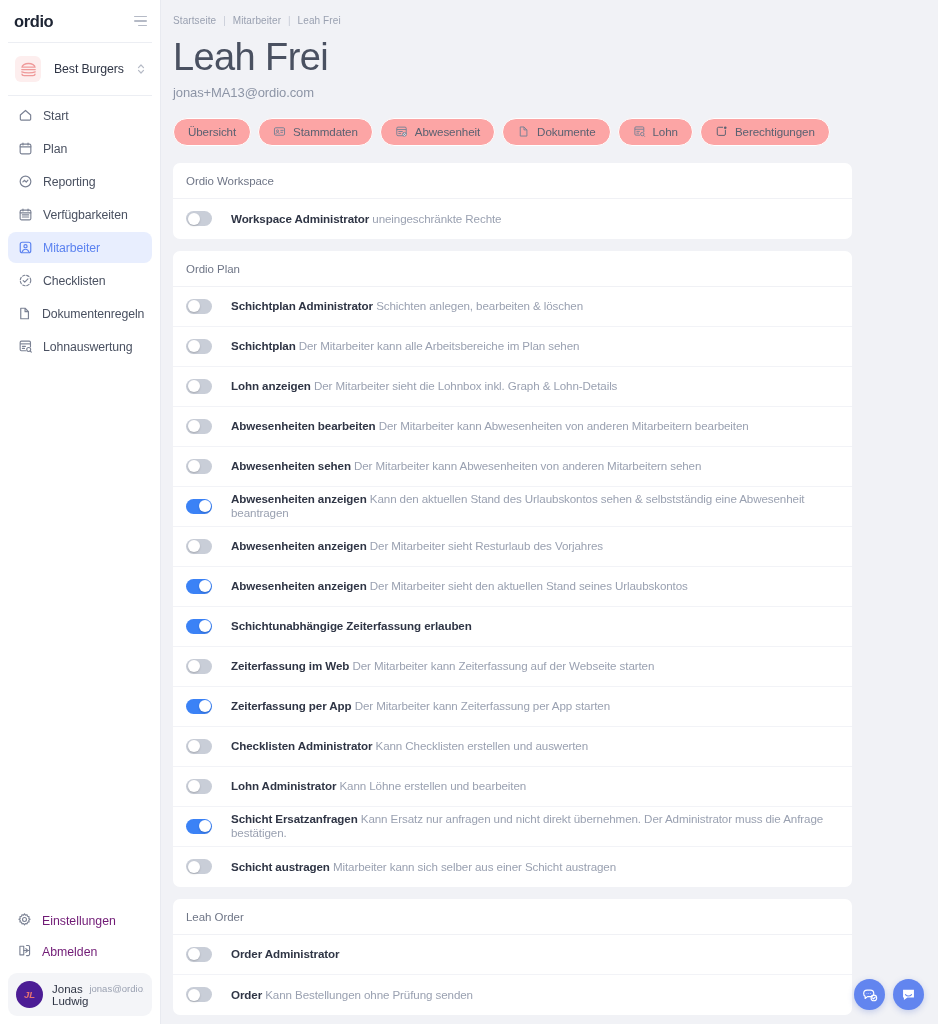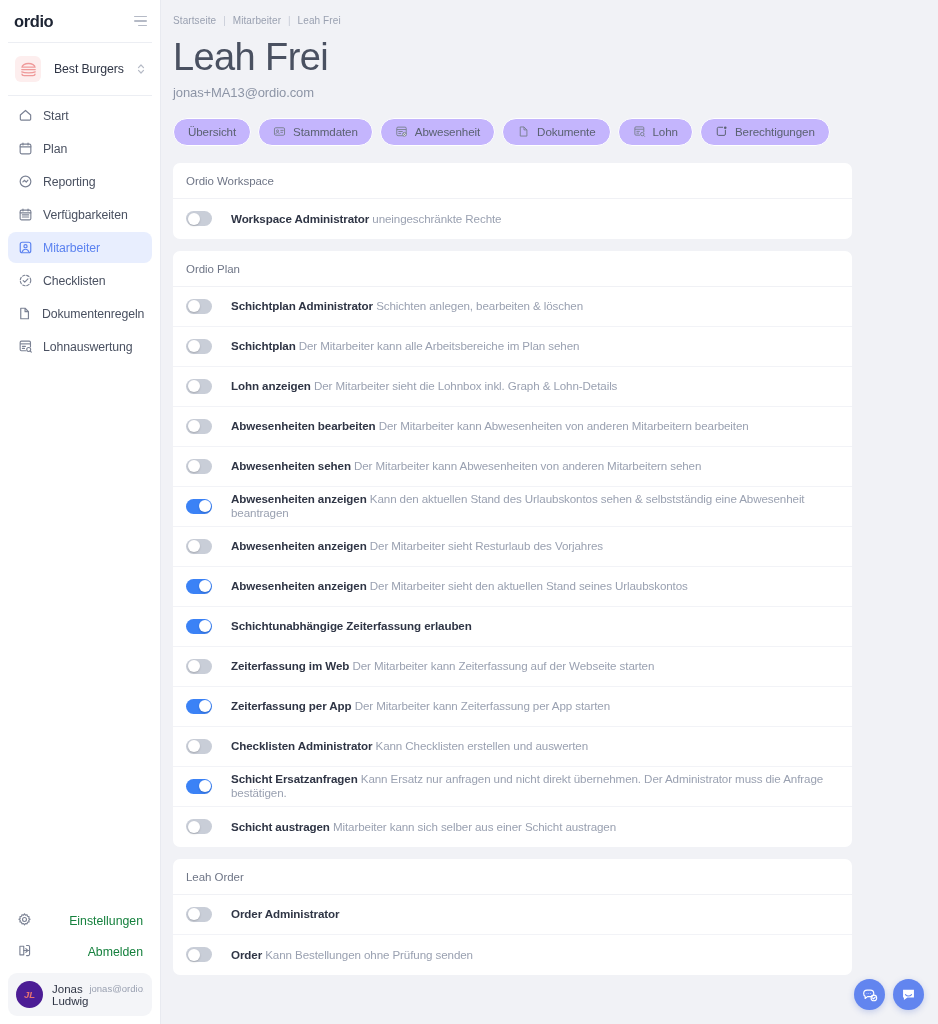--- a/index.html
+++ b/index.html
@@ -59,21 +59,21 @@
     letter-spacing: -0.1px;
   }
   .nav-item .ico { width: 16px; height: 16px; display: flex; align-items: center; justify-content: center; }
   .nav-item.active { background: #e8eefe; color: #5b82f0; }
   .nav-item.active .ico svg { stroke: #5b82f0; }
 
   .sb-bottom { position: absolute; left: 0; right: 0; bottom: 8px; padding: 0 8px; }
   .bottom-item {
     display: flex; align-items: center; gap: 10px;
     height: 31px; padding: 0 9px; border-radius: 8px;
-    font-size: 12.3px; color: #15803d; cursor: pointer; justify-content: space-between;
+    font-size: 12.3px; color: #701a75; cursor: pointer;
   }
   .user-card {
     display: flex; align-items: center; gap: 9px;
     margin-top: 6px; padding: 8px 8px; border-radius: 9px;
     background: #f4f5f8; cursor: pointer;
   }
   .avatar {
     width: 27px; height: 27px; min-width: 27px; border-radius: 50%;
     background: #4c1d95; color: #e8736f;
     display: flex; align-items: center; justify-content: center;
@@ -97,21 +97,21 @@
     font-size: 38px; font-weight: 300; color: #4a5161;
     padding: 12px 0 0 12px; letter-spacing: -0.6px; line-height: 1.05;
   }
   .page-sub {
     font-size: 13px; color: #8d95a6; padding: 7px 0 0 12px; letter-spacing: -0.1px;
   }
 
   .tabs { display: flex; gap: 7px; padding: 18px 0 0 12px; flex-wrap: nowrap; }
   .tab {
     display: flex; align-items: center; gap: 7px;
-    background: #c4b5fd; border-radius: 18px;
+    background: #fca5a5; border-radius: 18px;
     height: 28px; padding: 0 14px;
     font-size: 11.6px; color: #5a6171; cursor: pointer;
     white-space: nowrap; border: 1px solid #fff;
     letter-spacing: -0.1px;
   }
   .tab .tico { display: flex; align-items: center; }
 
   .cards { padding: 17px 86px 0 12px; display: flex; flex-direction: column; gap: 12px; }
   .card { background: #fff; border-radius: 7px; overflow: hidden; }
   .card-head {
@@ -508,20 +508,29 @@
           <div class="row">
             <div class="toggle">
                 <span class="knob"></span>
               </div>
             <div class="row-text">
               <b>Checklisten Administrator</b>
               <i>Kann Checklisten erstellen und auswerten</i>
             </div>
           </div>
 
+          <div class="row">
+            <div class="toggle">
+                <span class="knob"></span>
+              </div>
+            <div class="row-text">
+              <b>Lohn Administrator</b>
+              <i>Kann Löhne erstellen und bearbeiten</i>
+            </div>
+          </div>
 
           <div class="row">
             <div class="toggle on">
                 <span class="knob"></span>
               </div>
             <div class="row-text">
               <b>Schicht Ersatzanfragen</b>
               <i>Kann Ersatz nur anfragen und nicht direkt übernehmen. Der Administrator muss die Anfrage bestätigen.</i>
             </div>
           </div>

